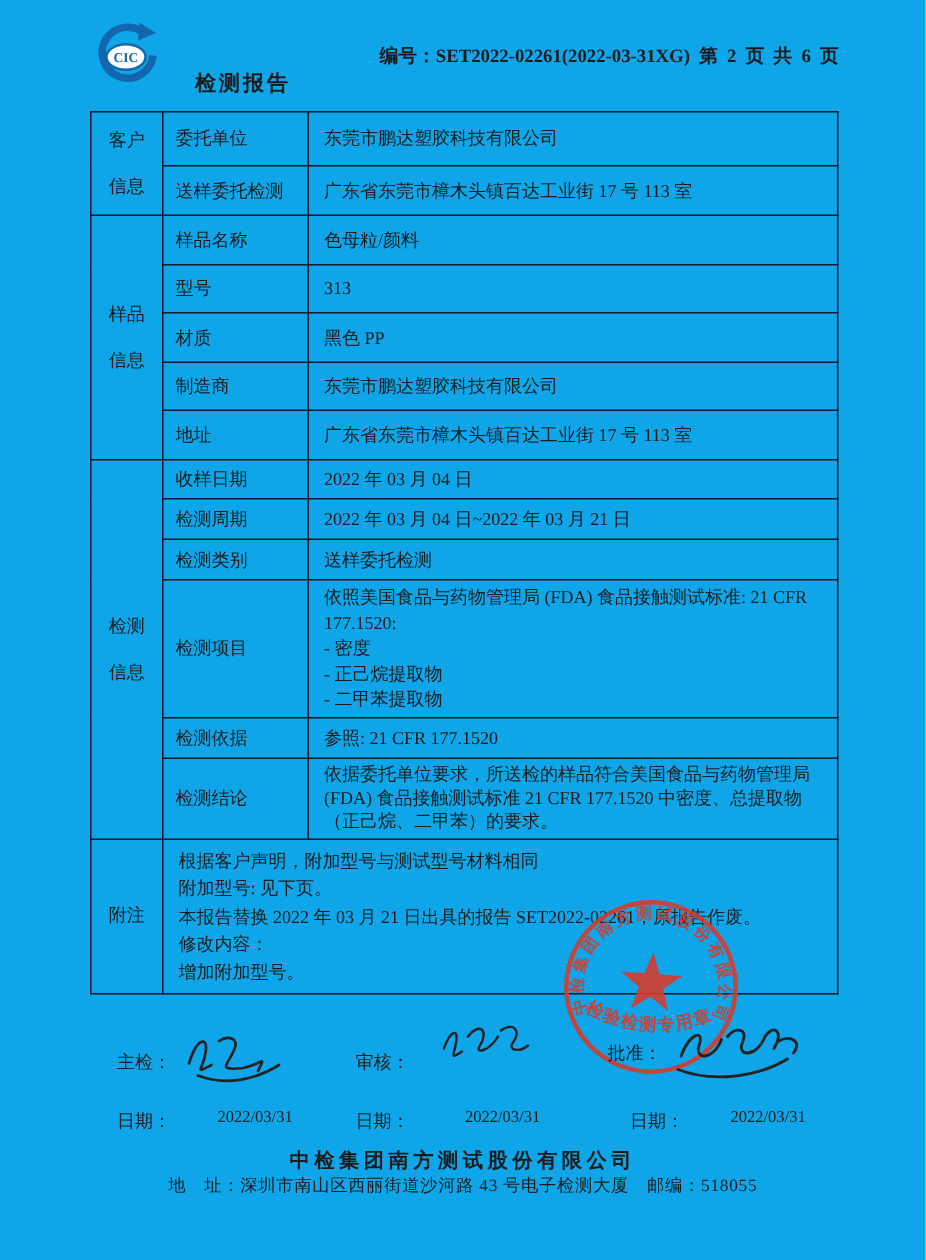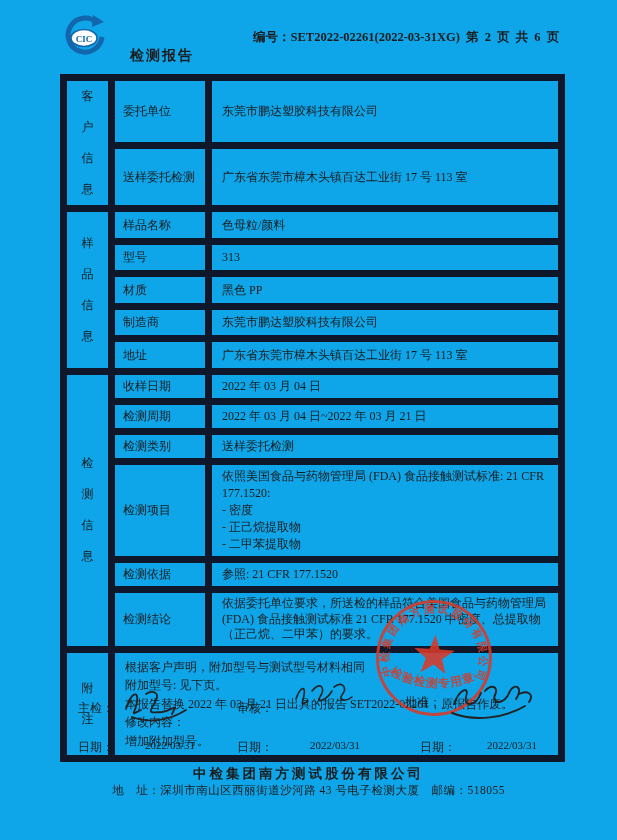--- a/index.html
+++ b/index.html
@@ -13,21 +13,21 @@
 
   
   .logo { position:absolute; left:61px; top:14px; }
   .doc-title { position:absolute; left:130px; top:27px; font-size:14px; font-weight:bold; letter-spacing:2px;margin-top:20px; }
   .report-no { position:absolute; left:237px; top:29px; font-size:12.5px; font-weight:bold;padding-left:16px; }
   .page-info { position:absolute; left:466px; top:29px; font-size:12.5px; font-weight:bold; letter-spacing:1.5px; }
 
   
   table.report { position:absolute; left:60px; top:74px; width:498px;
     border-collapse:collapse; table-layout:fixed; border:1.5px solid #555; }
-  table.report td { border:7px solid #0f172a; font-size:12px; vertical-align:middle; }
+  table.report td { border:1px solid #0f172a; font-size:12px; vertical-align:middle; }
   .group-cell { text-align:center; line-height:31px; padding:0 11px; }
   .label-cell { padding-left:8px; }
   .value-cell { padding:3px 10px; line-height:17px; }
   .preline { white-space:pre-line; }
   .tight { line-height:15.5px; }
   .note-cell { line-height:18.5px; padding-top:5px; padding-bottom:5px; }
 
   
   .stamp { position:absolute; left:372px; top:596px; opacity:0.88; transform:rotate(4deg); }
 

